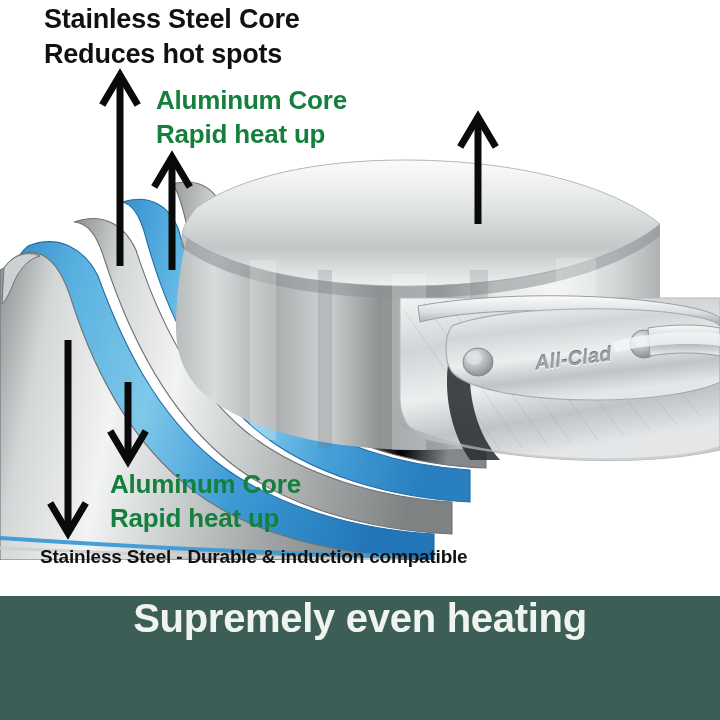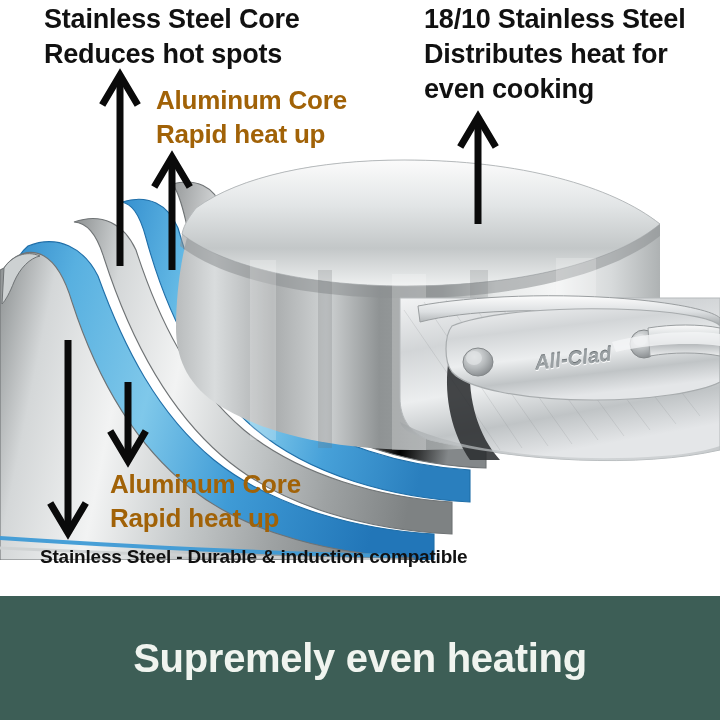--- a/index.html
+++ b/index.html
@@ -18,21 +18,21 @@
   }
 
   
   .callout {
     position: absolute;
     white-space: pre-line;
     font-weight: 600;
     letter-spacing: -0.2px;
   }
   .callout.dark { color: #111111; }
-  .callout.blue { color: #a16207; }
+  .callout.blue { color: #15803d; }
 
   #label-top-left   { left: 44px;  top: 2px;   font-size: 27px; line-height: 1.30; }
   #label-top-right  { left: 424px; top: 2px;   font-size: 27px; line-height: 1.30; }
   #label-alu-top    { left: 156px; top: 84px;  font-size: 26px; line-height: 1.30; }
   #label-alu-bottom { left: 110px; top: 468px; font-size: 26px; line-height: 1.30; }
   #label-bottom     { left: 40px;  top: 546px; font-size: 19px; line-height: 1.20; }
 
   
   .arrow { position: absolute; }
   .arrow svg { display: block; overflow: visible; }
@@ -47,21 +47,21 @@
 
   
   #banner {
     position: absolute;
     left: 0;
     top: 596px;
     width: 720px;
     height: 124px;
     background: #3D5E56;
     display: flex;
-    align-items: center;
+    align-items: flex-start;
     justify-content: center;
   }
   #banner-text {
     color: #F0F4EF;
     font-size: 40px;
     font-weight: 600;
     letter-spacing: -0.3px;
   }
 
   
@@ -310,23 +310,20 @@
   <div class="arrow" style="left:108px; top:382px;">
     <svg width="40" height="88" viewBox="0 0 40 88">
       <line x1="20" y1="0" x2="20" y2="74" stroke="#0a0a0a" stroke-width="7"></line>
       <polyline points="4,52 20,79 36,52" fill="none" stroke="#0a0a0a" stroke-width="7" stroke-linecap="square" stroke-linejoin="miter"></polyline>
     </svg>
   </div>
 
   <div id="label-top-left" class="callout dark">Stainless Steel Core
 Reduces hot spots</div>
 
-  <div id="label-top-right" class="callout dark">18/10 Stainless Steel
-Distributes heat for
-even cooking</div>
 
   <div id="label-alu-top" class="callout blue">Aluminum Core
 Rapid heat up</div>
 
   <div id="label-alu-bottom" class="callout blue">Aluminum Core
 Rapid heat up</div>
 
   <div id="label-bottom" class="callout dark">Stainless Steel - Durable &amp; induction compatible</div>
 
   <div id="banner">

